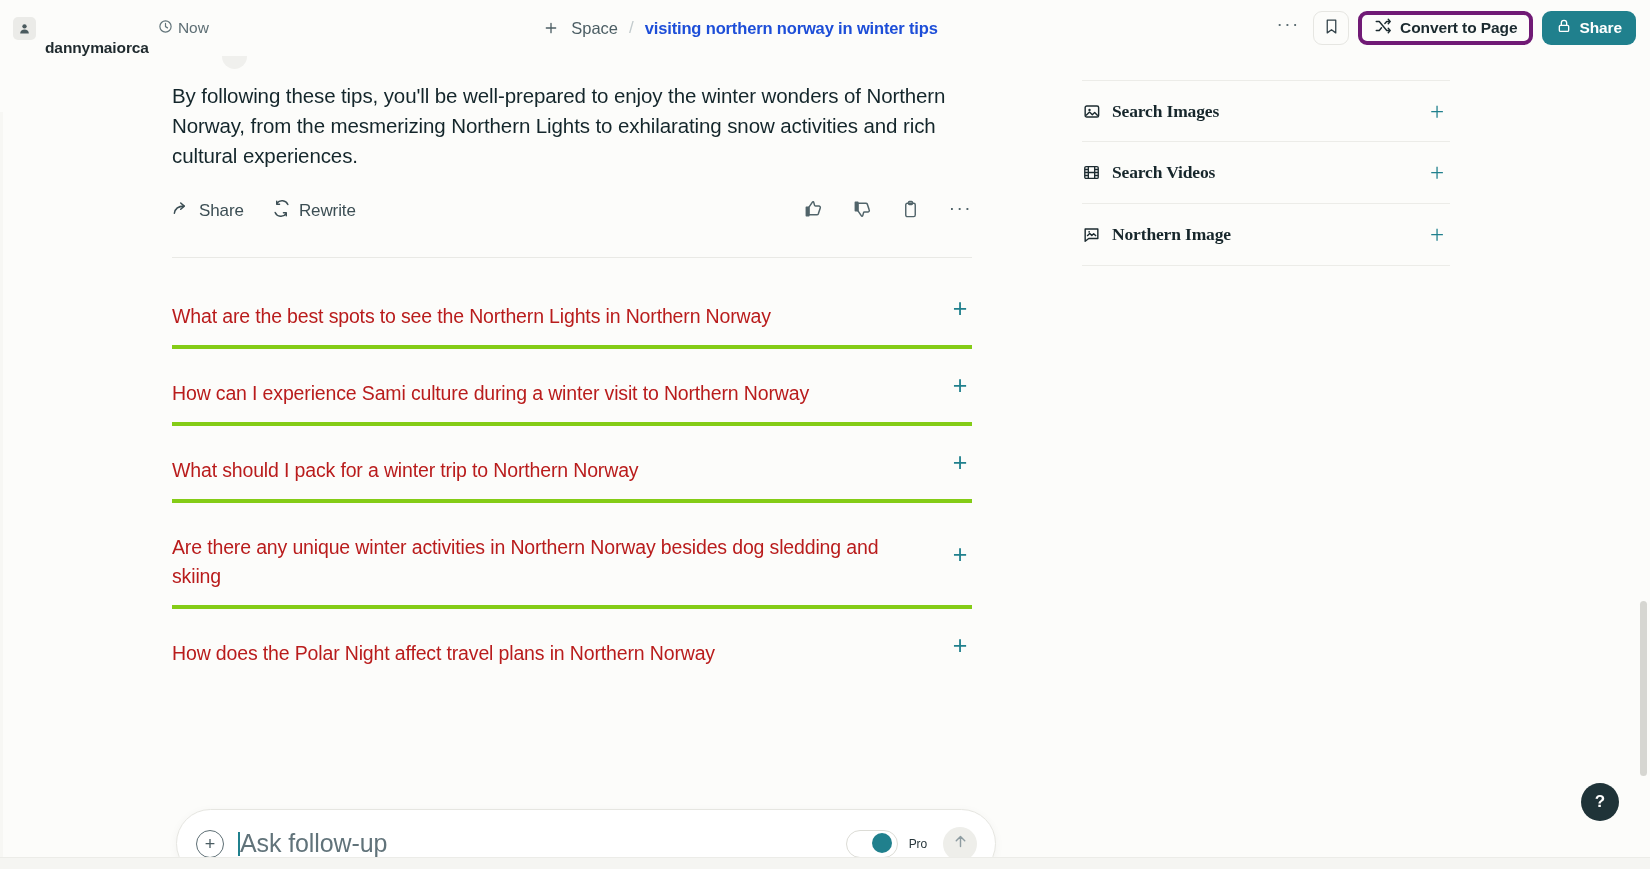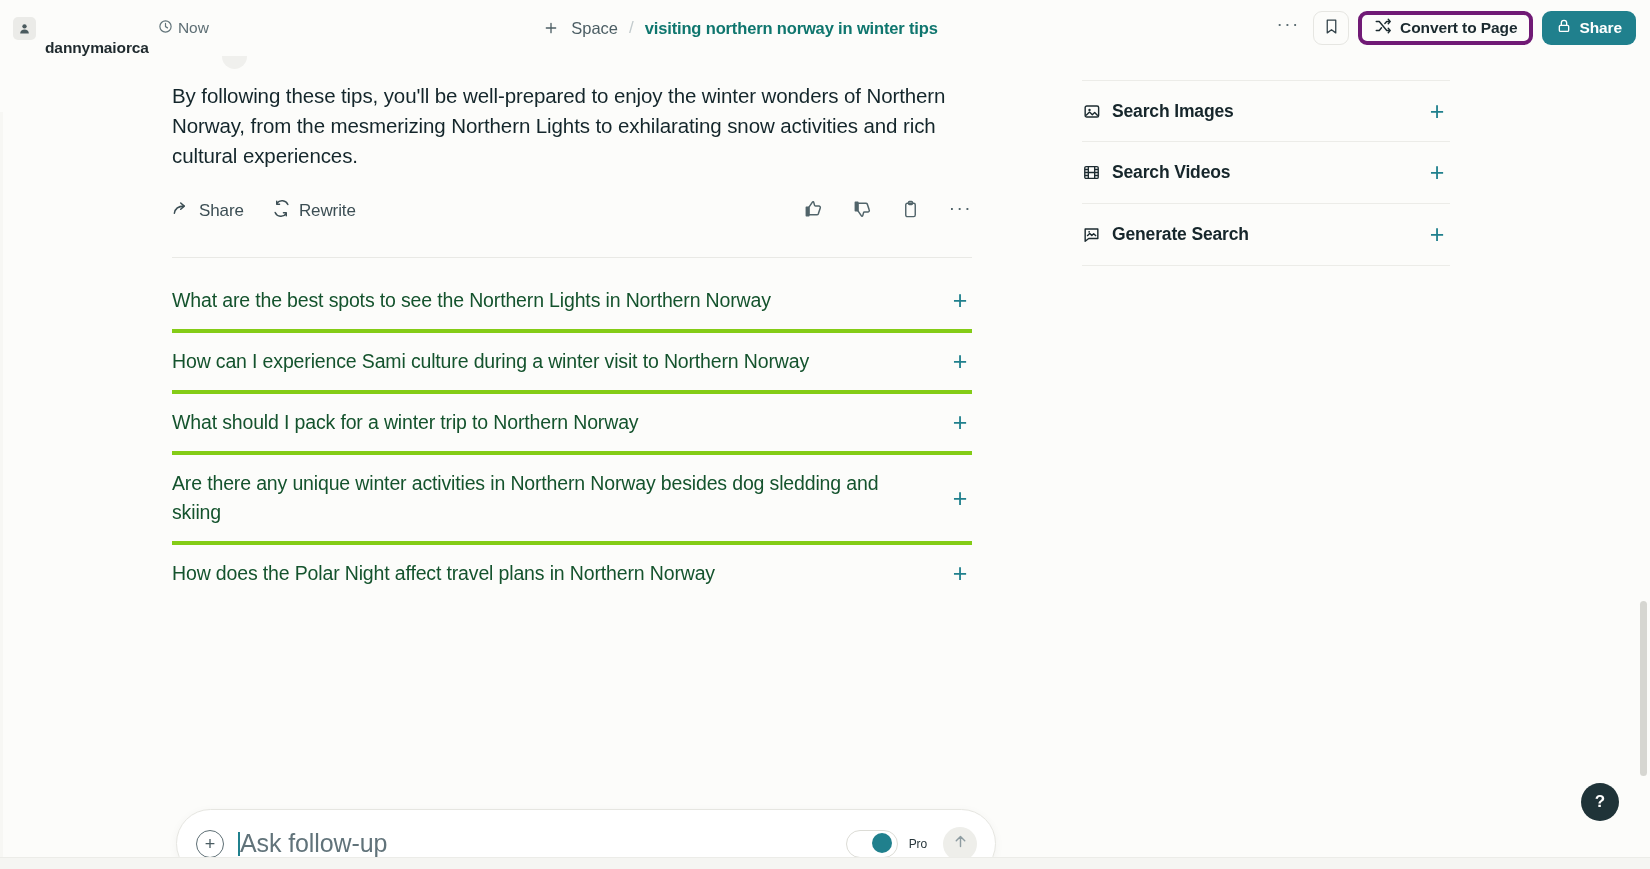--- a/index.html
+++ b/index.html
@@ -77,21 +77,21 @@
     gap: 12px;
     color: #4c5e64;
     font-size: 16.5px;
     cursor: pointer;
     white-space: nowrap;
   }
   .crumb-sep { color: #c3cbcd; font-size: 17px; }
   .crumb-title {
     font-size: 16.5px;
     font-weight: 700;
-    color: #0f766e;
+    color: #1d4ed8;
     letter-spacing: -0.15px;
     white-space: nowrap;
   }
 
   .topbar-right {
     flex: 0 0 auto;
     display: flex;
     align-items: center;
     gap: 9px;
     padding-right: 14px;
@@ -253,42 +253,44 @@
     align-items: center;
     border-top: 4px solid #84cc16;
     padding: 14px 0;
     cursor: pointer;
     min-height: 48px;
   }
   .related-item:first-child { border-top: none; }
   .related-text {
     font-size: 19.5px;
     line-height: 29px;
-    color: #14532d;
+    color: #b91c1c;
     flex: 1 1 auto;
     padding-right: 24px;
     letter-spacing: -0.15px;
+    margin-top: 16px;
   }
   .plus-teal {
     flex: 0 0 auto;
     color: #20808d;
     font-size: 25px;
     line-height: 1;
     font-weight: 300;
     width: 24px;
     text-align: center;
     cursor: pointer;
   }
 
   
   .side-col {
     position: absolute;
     left: 1082px;
     top: 24px;
     width: 368px;
+    font-family: Liberation Serif, serif;
   }
   .side-item {
     display: flex;
     align-items: center;
     border-bottom: 1px solid #ececE8;
     height: 62px;
     cursor: pointer;
   }
   .side-item:first-child { border-top: 1px solid #ececE8; }
   .side-icon {
@@ -638,21 +640,21 @@
       </div>
 
       <div class="side-item">
         <span class="side-icon">
           <svg width="19" height="19" viewBox="0 0 24 24" fill="none" stroke="currentColor" stroke-width="1.8" stroke-linejoin="round">
             <path d="M4 5h16v12H8.5L4 20.5z"></path>
             <path d="M6.5 14l3.3-3.4 2.6 2.6 2.3-2.1 3.1 2.9"></path>
             <circle cx="9" cy="8.6" r="1.1" fill="currentColor" stroke="none"></circle>
           </svg>
         </span>
-        <span class="side-label">Generate Search</span>
+        <span class="side-label">Northern Image</span>
         <span class="side-plus">+</span>
       </div>
     </div>
 
     <div class="askbar-wrap">
       <div class="askbar">
         <span class="plus-circle">+</span>
         <span class="caret"></span>
         <input class="ask-input" type="text" placeholder="Ask follow-up" style="">
         <span class="pro-wrap">

